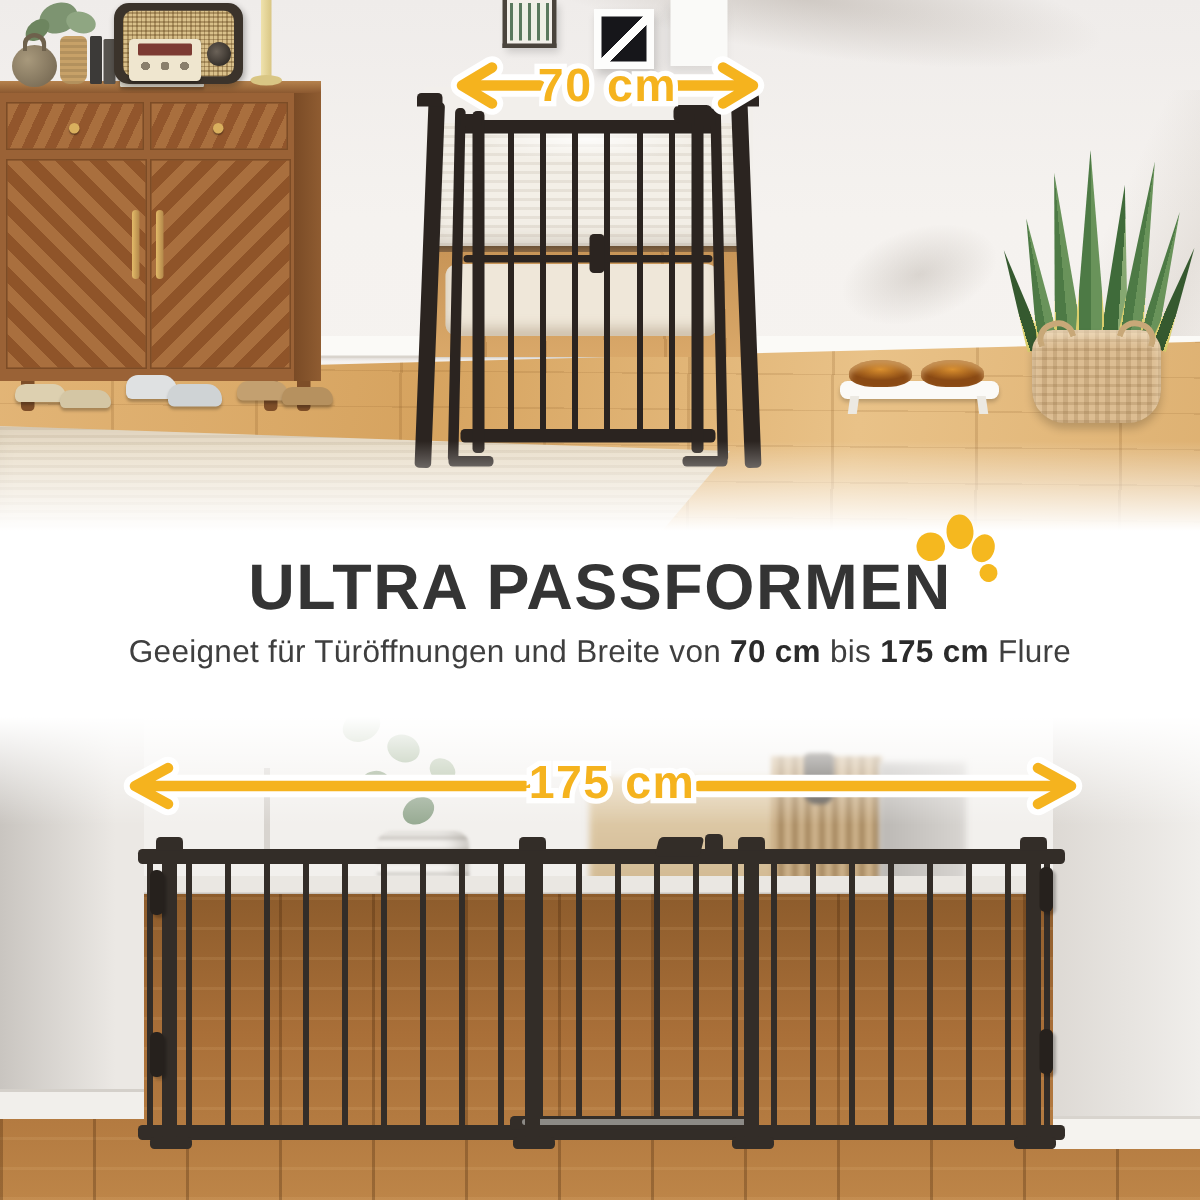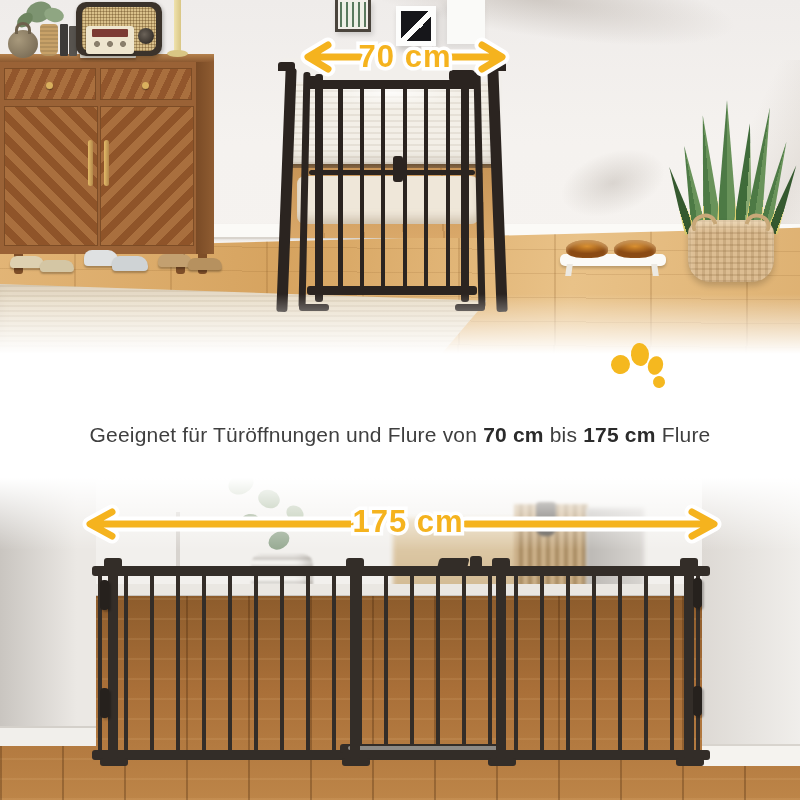--- a/index.html
+++ b/index.html
@@ -361,28 +361,29 @@
         <path class="arrow-under" d="M152 33 L200 33 M184 21 L204 33 L184 45"></path>
         <path class="arrow-over" d="M152 33 L200 33 M184 21 L204 33 L184 45"></path>
       </g>
       <text class="dim-text" x="107" y="43" text-anchor="middle">70 cm</text>
     </svg>
 
     <div class="abs fade-bottom"></div>
   </section>
 
   <section id="band" class="abs"></section>
+  <h1 id="headline" class="abs" style="margin:0;">ULTRA PASSFORMEN</h1>
   <div>
     <span class="paw-toe toe1"></span>
     <span class="paw-toe toe2"></span>
     <span class="paw-toe toe3"></span>
     <span class="paw-toe toe4"></span>
   </div>
   <p id="subtitle" class="abs" style="margin:0;">
-    <span>Geeignet für Türöffnungen und Flure von </span><b>70 cm</b><span> bis </span><b>175 cm</b><span> Flure</span>
+    <span>Geeignet für Türöffnungen und Breite von </span><b>70 cm</b><span> bis </span><b>175 cm</b><span> Flure</span>
   </p>
 
   <section id="bottom-photo" class="abs">
     <div class="bp door-line"></div>
     <div class="bp bg-counter"></div>
     <div class="bp bg-slats"></div>
     <div class="bp bg-vase"></div>
     <div class="bp bg-panel"></div>
     <div class="bp euca e1"></div>
     <div class="bp euca e2"></div>

